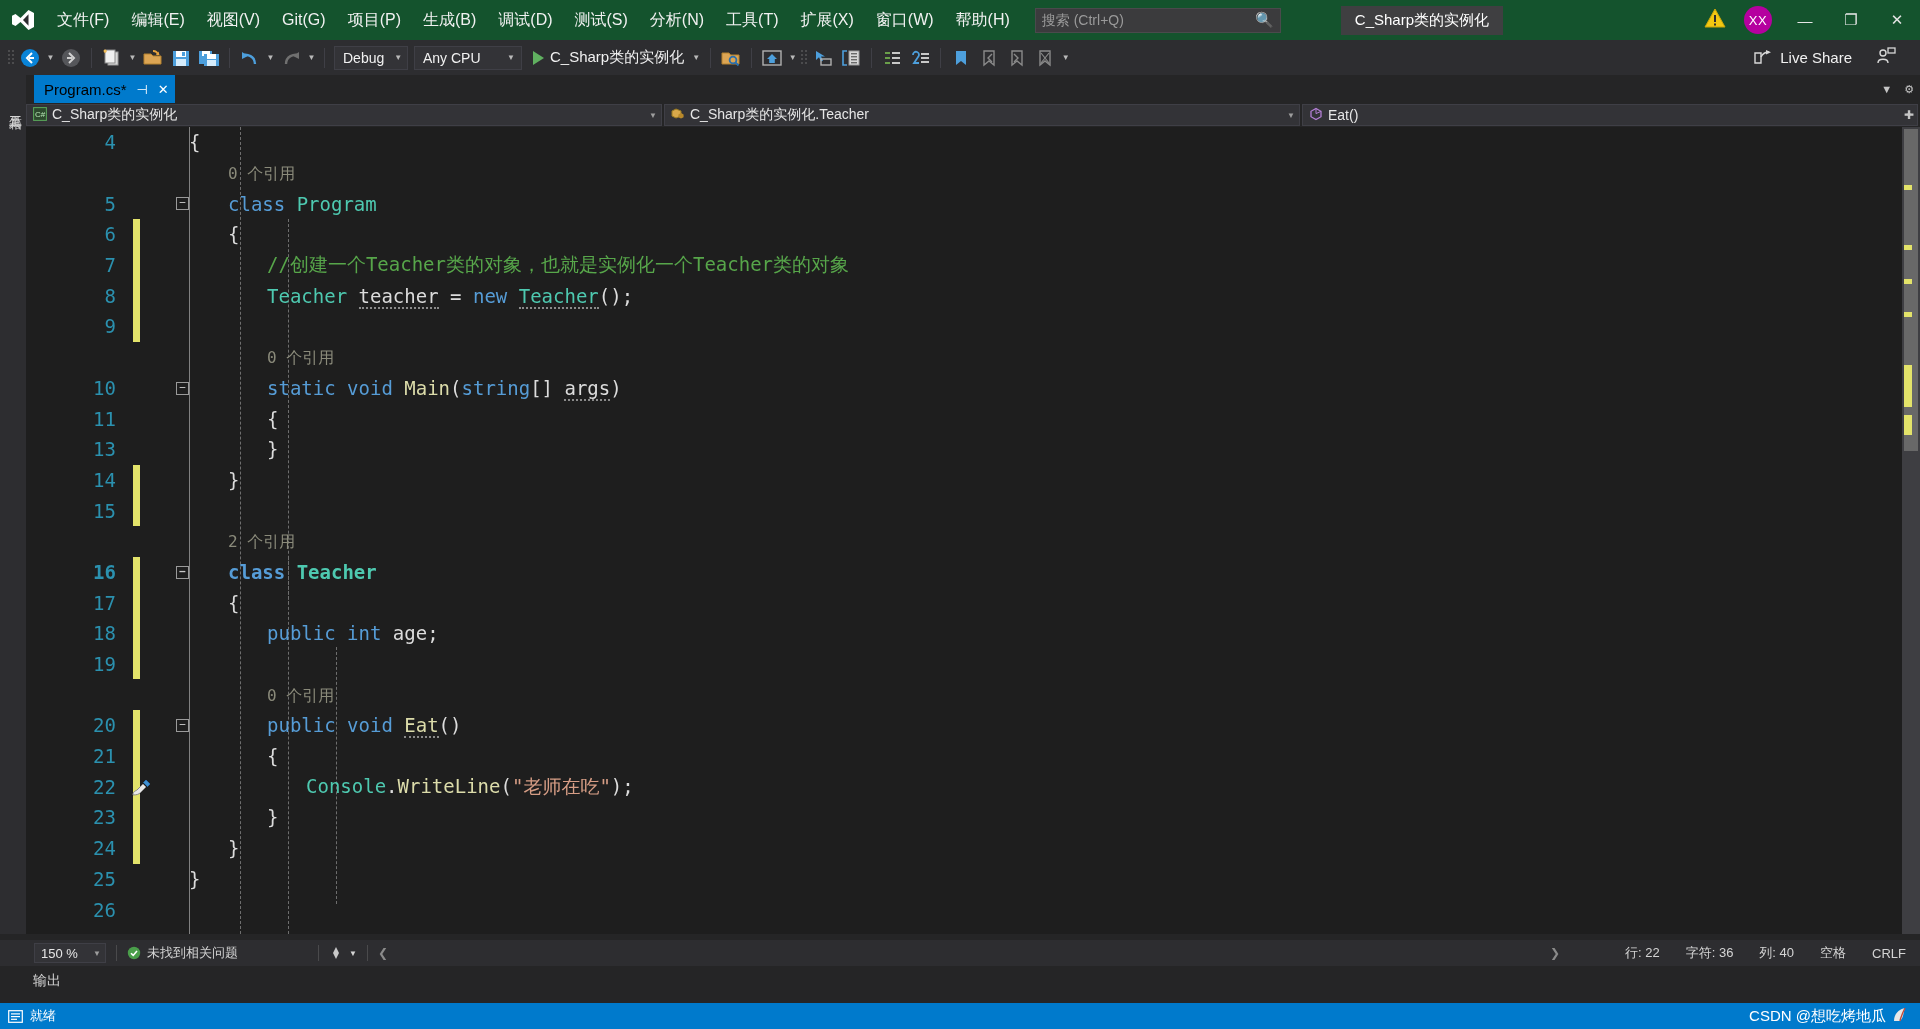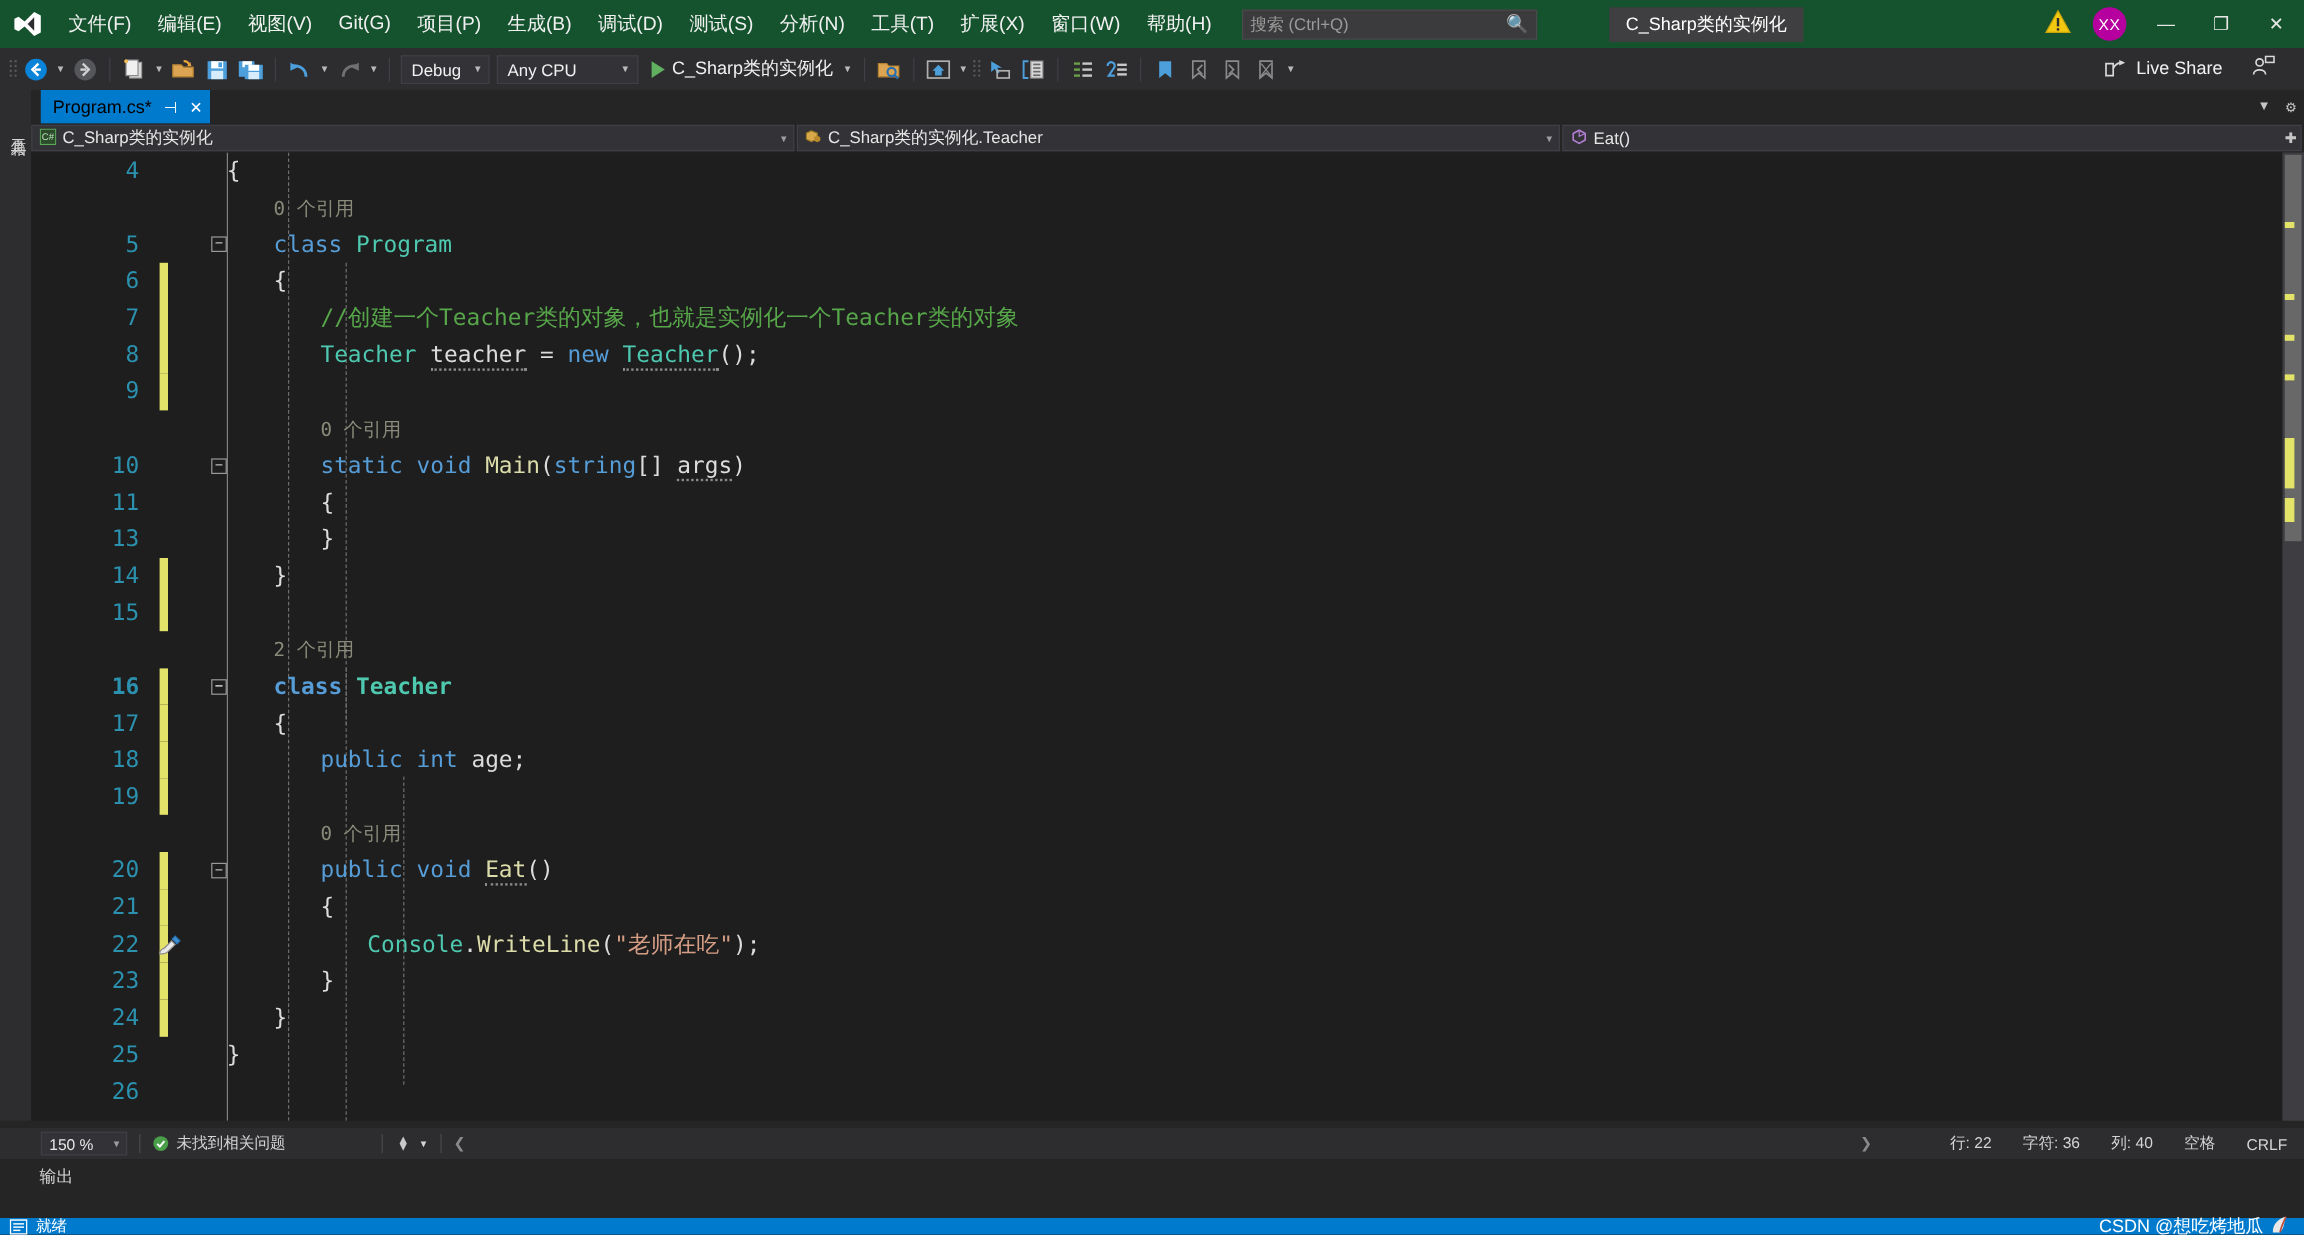--- a/index.html
+++ b/index.html
@@ -181,21 +181,21 @@
   .es-sep { width: 1px; height: 16px; background: #4a4a4c; margin: 0 10px; }
   .es-item { display: flex; align-items: center; gap: 6px; white-space: nowrap; }
   .es-right { position: absolute; right: 14px; display: flex; align-items: center; gap: 26px; }
 
   .output-pane {
     position: absolute; left: 0; right: 0; bottom: 26px; height: 37px; background: #252526;
   }
   .output-pane .otitle { color: #d4d4d4; font-size: 14px; padding: 6px 0 0 33px; }
 
   .statusbar {
-    position: absolute; left: 0; right: 0; bottom: 0; height: 14px; background: #007acc;
+    position: absolute; left: 0; right: 0; bottom: 0; height: 26px; background: #007acc;
     display: flex; align-items: center; color: #ffffff; font-size: 13px;
   }
   .sb-left { display: flex; align-items: center; gap: 7px; padding-left: 8px; }
   .sb-right { position: absolute; right: 10px; display: flex; align-items: center; gap: 4px; }
   .csdn { color: #ffffff; font-size: 15px; }
 </style>
 </head>
 <body>
 
 <div id="app">
@@ -356,21 +356,21 @@
       </svg>
     </div>
     <div class="tb-caret">▼</div>
 
     <div class="tb-sep"></div>
 
     <div class="combo" style="width:74px">
       <span class="cv">Debug</span>
       <span class="ca">▼</span>
     </div>
-    <div class="combo" style="width:118px">
+    <div class="combo" style="width:108px">
       <span class="cv">Any CPU</span>
       <span class="ca">▼</span>
     </div>
 
     <div class="runbtn">
       <div class="tri"></div>
       <span class="lbl">C_Sharp类的实例化</span>
       <span class="ca" style="color:#b9b9b9;font-size:8px;margin-left:8px">▼</span>
     </div>
 

